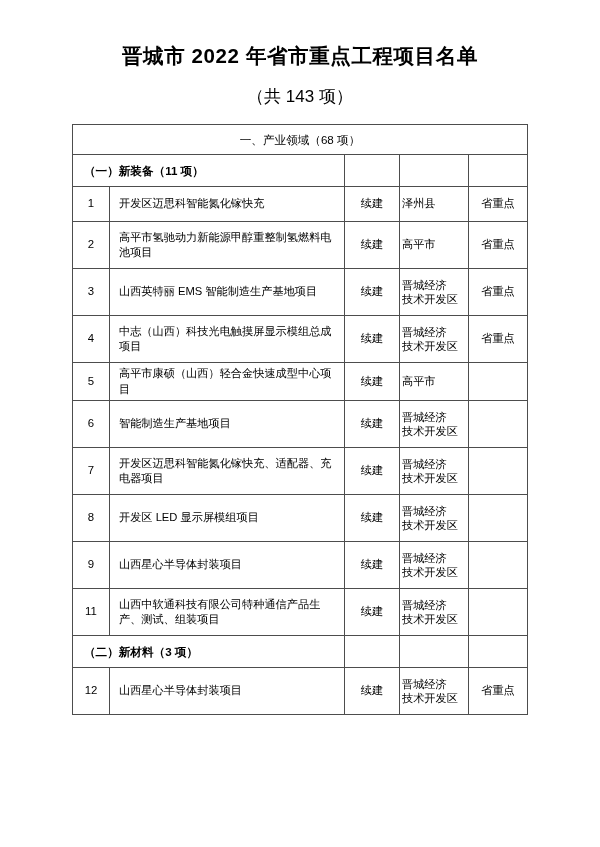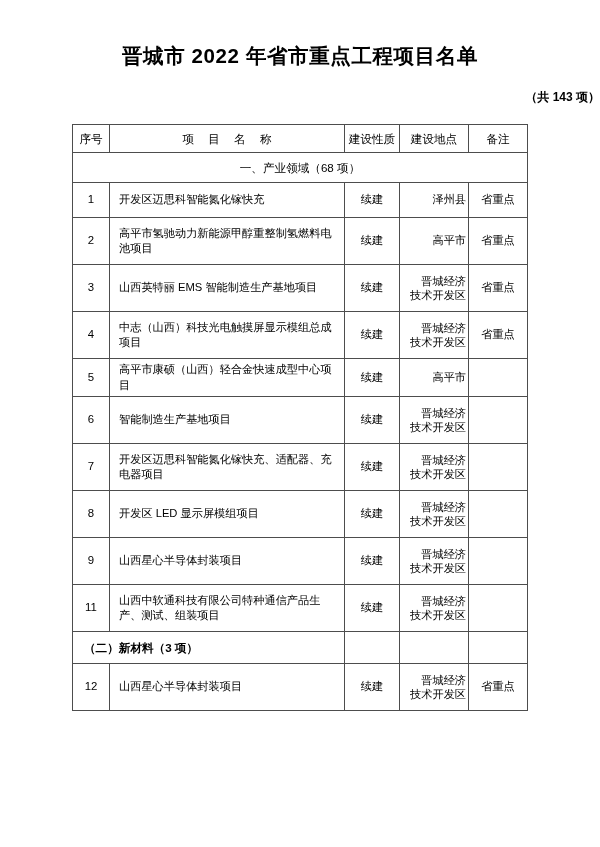--- a/index.html
+++ b/index.html
@@ -27,23 +27,23 @@
   .doc-title {
     text-align: center;
     font-size: 20.5px;
     font-weight: bold;
     letter-spacing: 0.6px;
     padding-top: 42px;
     line-height: 28px;
   }
 
   .doc-subtitle {
-    text-align: right;
-    font-size: 12px;
-    font-weight: bold;
+    text-align: center;
+    font-size: 17px;
+    font-weight: normal;
     padding-top: 17px;
     line-height: 20px;
   }
 
   .table-wrap {
     padding-top: 17px;
     display: flex;
     justify-content: center;
   }
 
@@ -110,21 +110,21 @@
   }
   .data-row td.col-name {
     text-align: left;
     padding: 3px 5px 3px 9px;
   }
   .data-row td.col-nature,
   .data-row td.col-remark {
     text-align: center;
   }
   .data-row td.col-place {
-    text-align: right;
+    text-align: left;
     padding: 2px 2px;
   }
   .data-row.two-line td {
     height: 40px;
   }
   .data-row .place-two-line {
     line-height: 14.5px;
   }
 </style>
 </head>
@@ -139,32 +139,31 @@
     <table class="project-table">
       <colgroup>
         <col class="c-no">
         <col class="c-name">
         <col class="c-nature">
         <col class="c-place">
         <col class="c-remark">
       </colgroup>
       <tbody>
 
-        <tr class="hdr">
-          <td>序号</td>
-          <td class="name-hdr">项 目 名 称</td>
-          <td>建设性质</td>
-          <td>建设地点</td>
-          <td>备注</td>
-        </tr>
 
         <tr class="sec-major">
           <td colspan="5">一、产业领域（68 项）</td>
         </tr>
 
+        <tr class="sec-minor">
+          <td class="sub-label" colspan="2">（一）新装备（11 项）</td>
+          <td class="blank"></td>
+          <td class="blank"></td>
+          <td class="blank"></td>
+        </tr>
 
         <tr class="data-row">
           <td class="col-no">1</td>
           <td class="col-name">开发区迈思科智能氮化镓快充</td>
           <td class="col-nature">续建</td>
           <td class="col-place">泽州县</td>
           <td class="col-remark">省重点</td>
         </tr>
 
         <tr class="data-row two-line">

